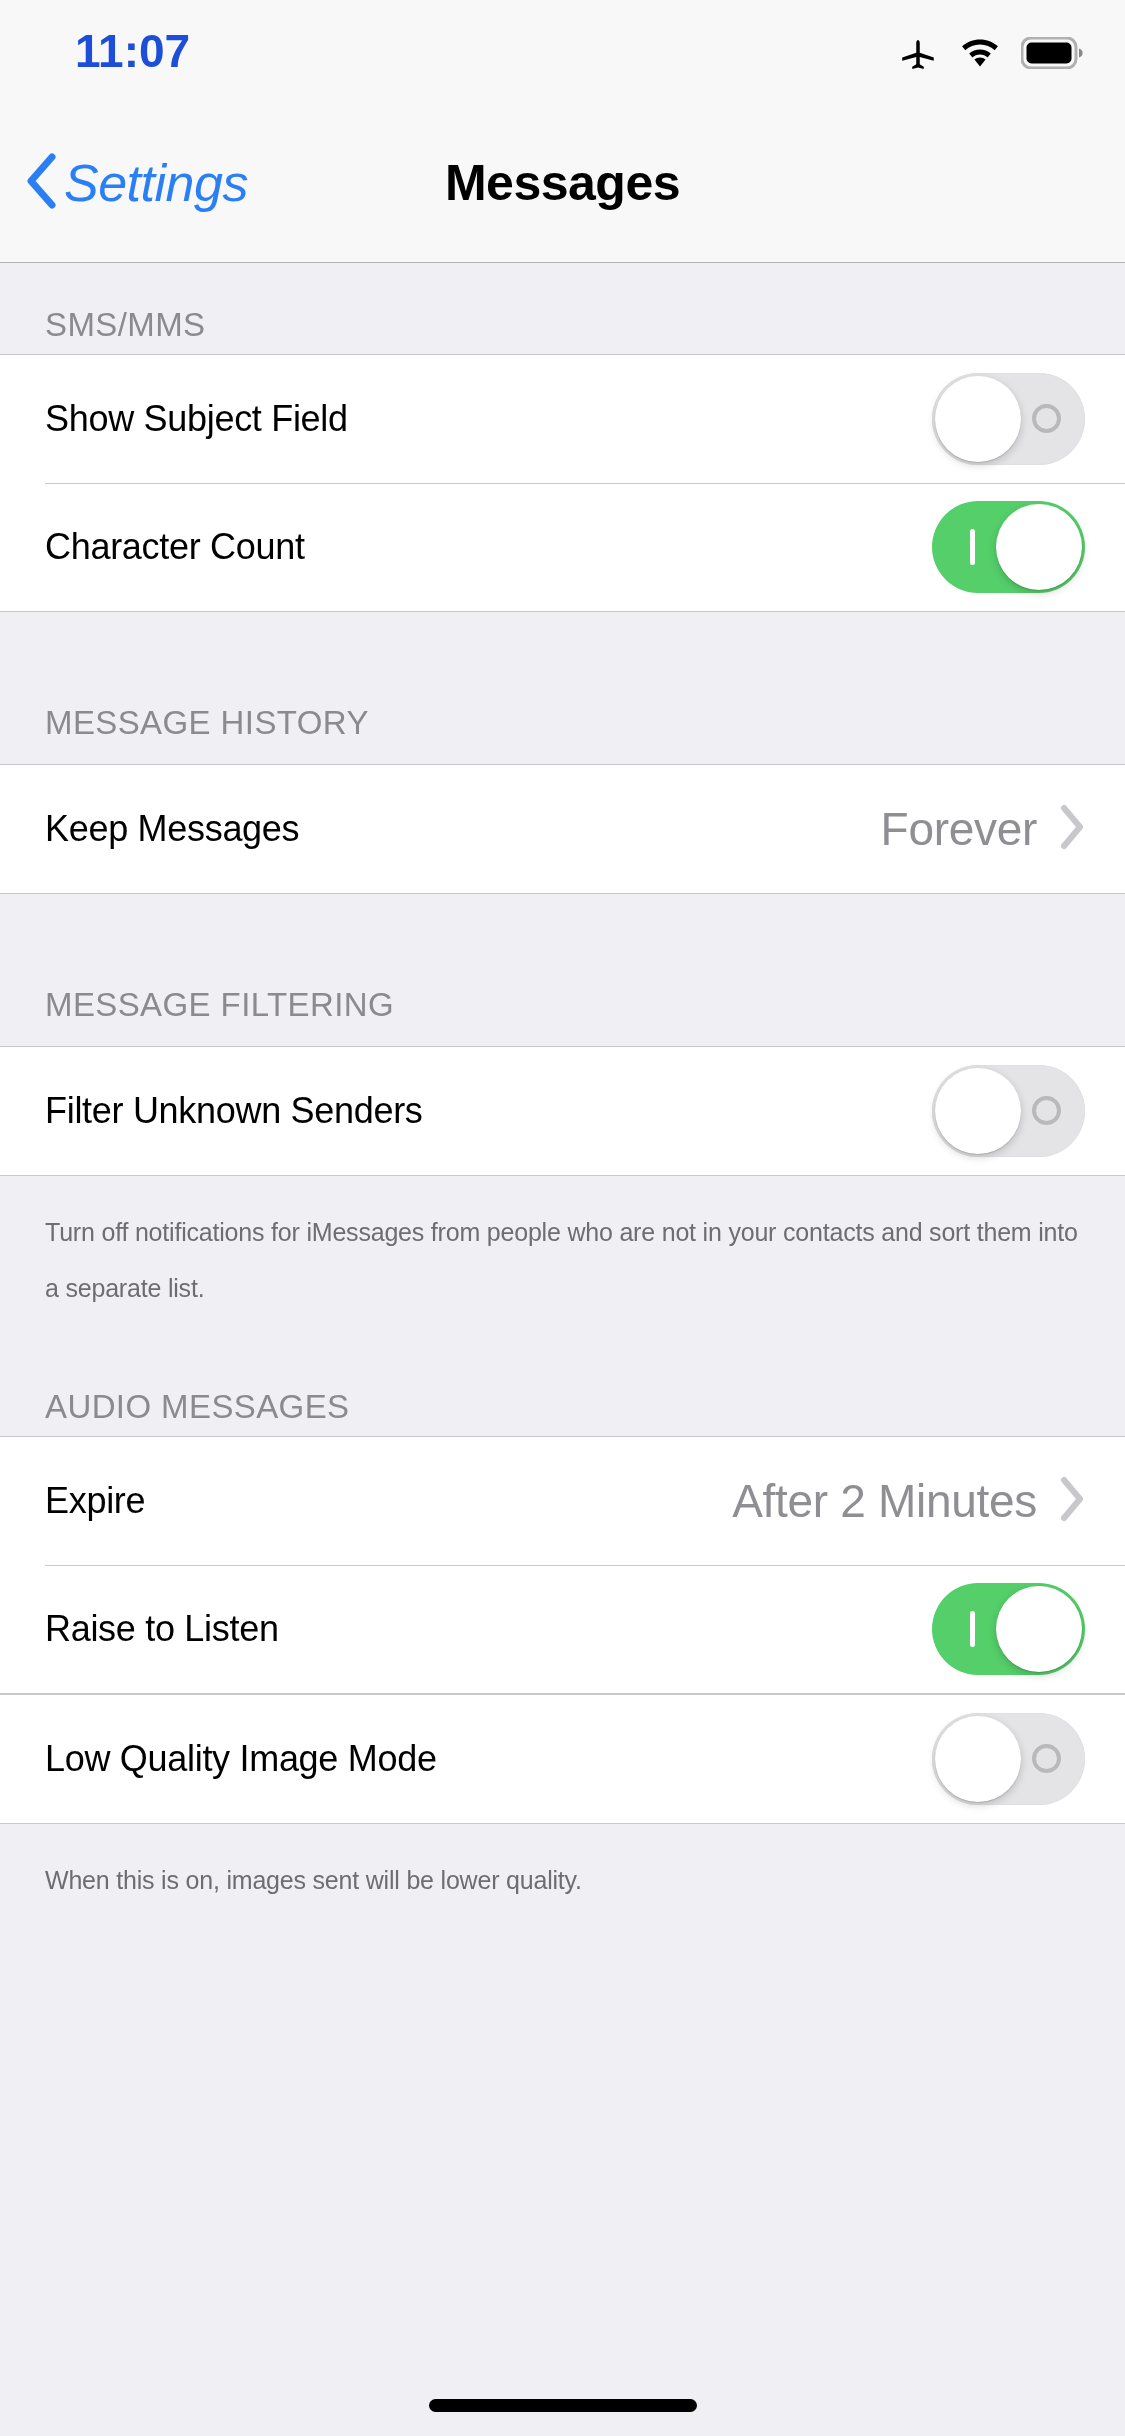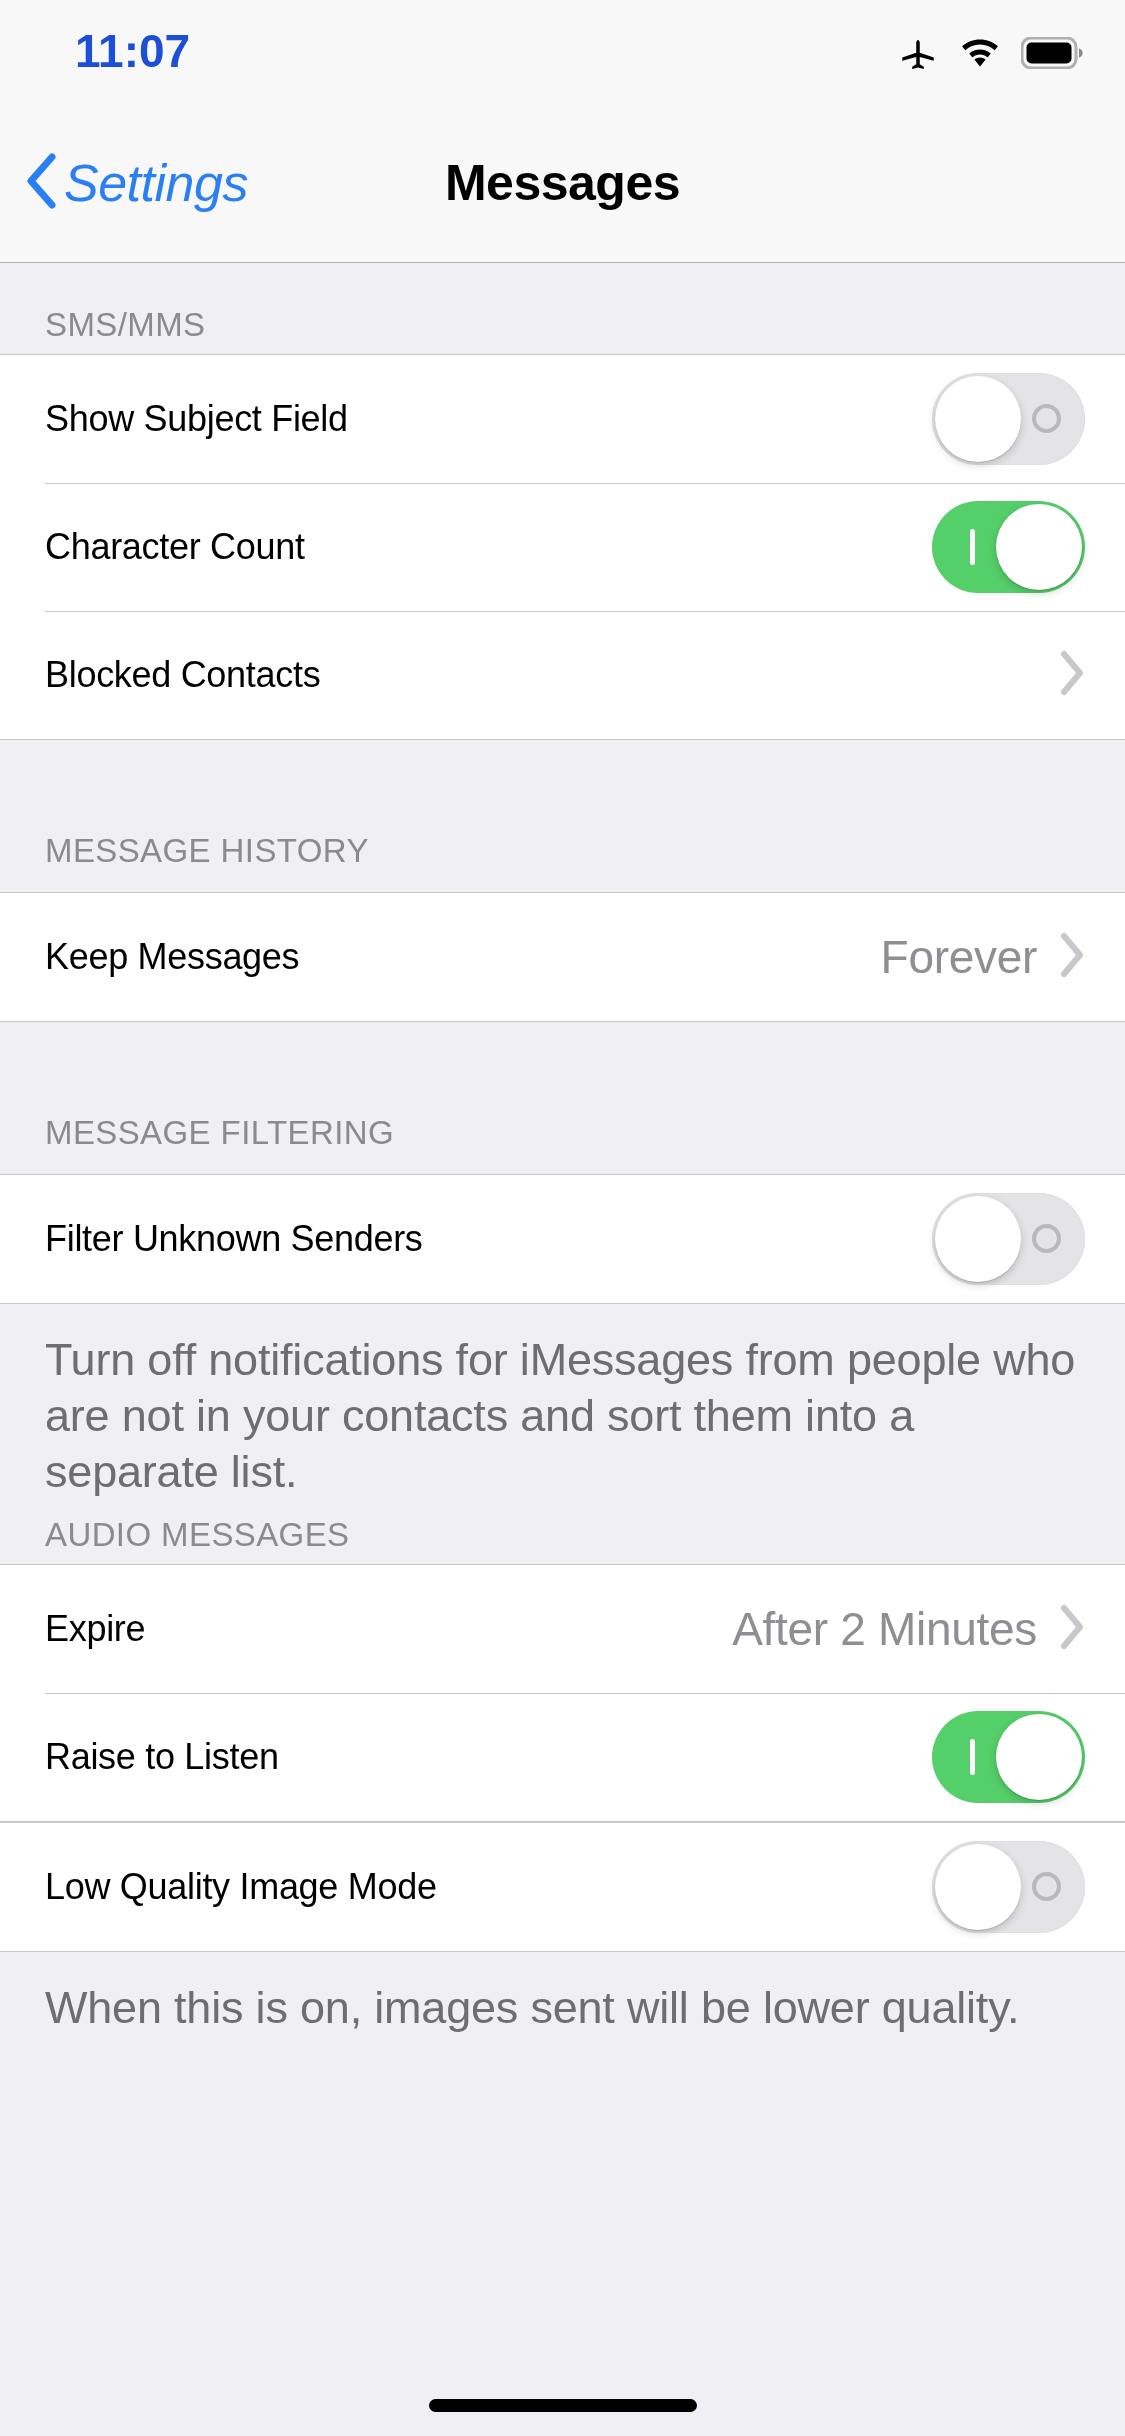--- a/index.html
+++ b/index.html
@@ -106,21 +106,21 @@
     border:4px solid #b9b9bd;
   }
   .switch .mark-i {
     position:absolute; left:38px; top:28px;
     width:5px; height:36px; background:#ffffff; border-radius:3px;
   }
 
   
   .footnote {
     background:#efeff4; padding:28px 45px 0 45px;
-    font-size:45px; line-height:56px; color:#6d6d72;
+    font-size:25px; line-height:56px; color:#6d6d72;
     letter-spacing:-0.2px;
   }
 
   
   .home-indicator {
     position:absolute; bottom:24px; left:50%; transform:translateX(-50%);
     width:268px; height:13px; border-radius:7px; background:#000;
   }
 </style>
 </head>
@@ -179,28 +179,20 @@
       </div>
 
       <div class="row">
         <span class="row-label">Character Count</span>
         <span class="switch on">
           <span class="mark-i"></span>
           <span class="knob"></span>
         </span>
       </div>
 
-      <div class="row">
-        <span class="row-label">Blocked Contacts</span>
-        <span class="chevron">
-          <svg width="26" height="46" viewBox="0 0 26 46" fill="none" stroke="#c7c7cc" stroke-width="6" stroke-linecap="round" stroke-linejoin="round">
-            <polyline points="5,4 21,23 5,42"></polyline>
-          </svg>
-        </span>
-      </div>
 
     </div>
 
     <div class="grouphdr tall">MESSAGE HISTORY</div>
     <div class="group">
       <div class="row">
         <span class="row-label">Keep Messages</span>
         <span class="row-value">Forever</span>
         <span class="chevron">
           <svg width="26" height="46" viewBox="0 0 26 46" fill="none" stroke="#c7c7cc" stroke-width="6" stroke-linecap="round" stroke-linejoin="round">

